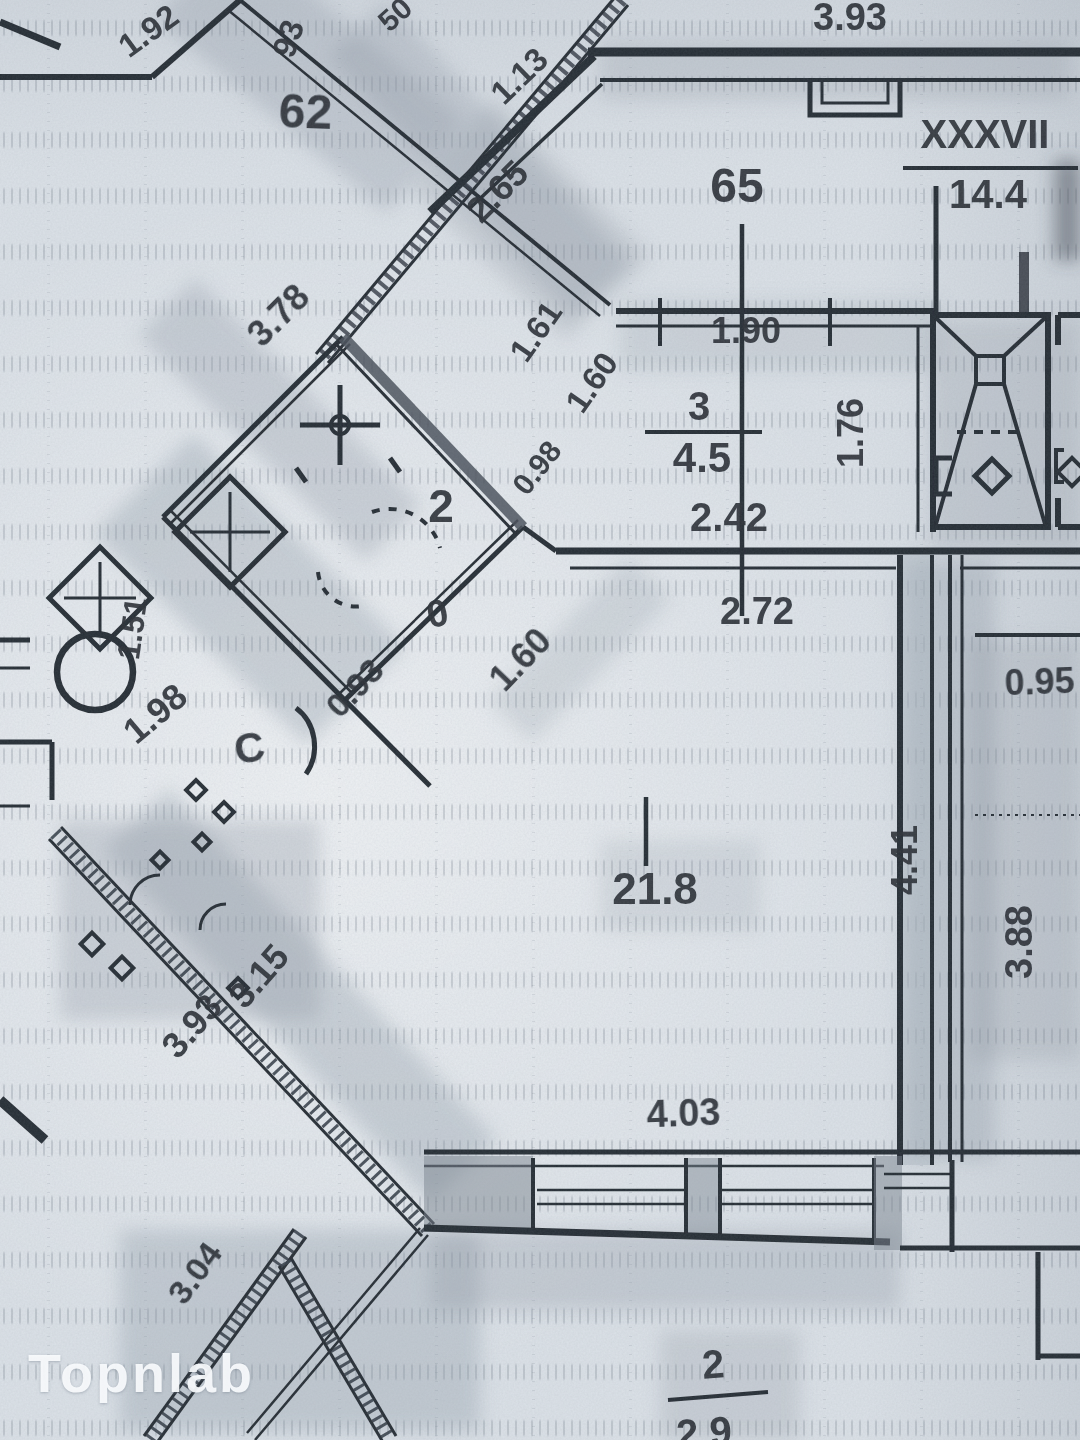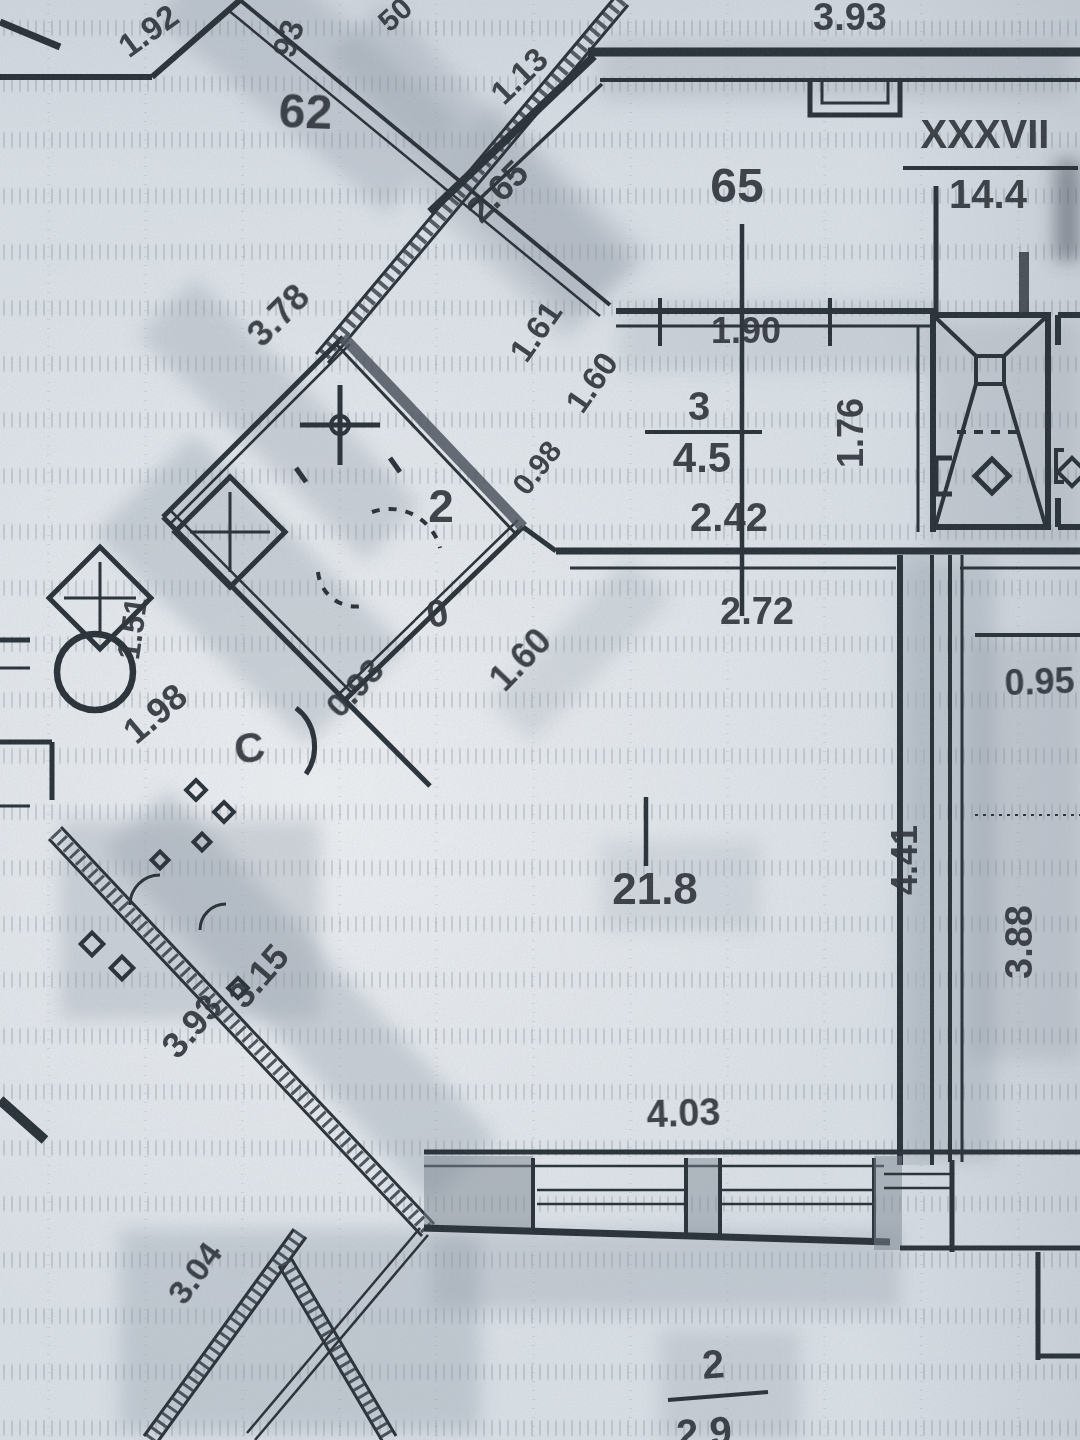--- a/index.html
+++ b/index.html
@@ -295,13 +295,14 @@
       <text font-size="36" transform="translate(201 1034) rotate(-49)">3.93</text>
       <text font-size="38" transform="translate(684 1126) rotate(-2)">4.03</text>
       <text font-size="34" transform="translate(204 1280) rotate(-54)">3.04</text>
       <text font-size="40" transform="translate(714 1378) rotate(-4)">2</text>
       <text font-size="40" transform="translate(705 1446) rotate(-4)">2.9</text>
     </g>
 
     <rect x="0" y="0" width="1080" height="1440" filter="url(#grain)" opacity=".5"></rect>
   </svg>
 
+  <div id="watermark">Topnlab</div>
 </div>
 
 </body></html>

